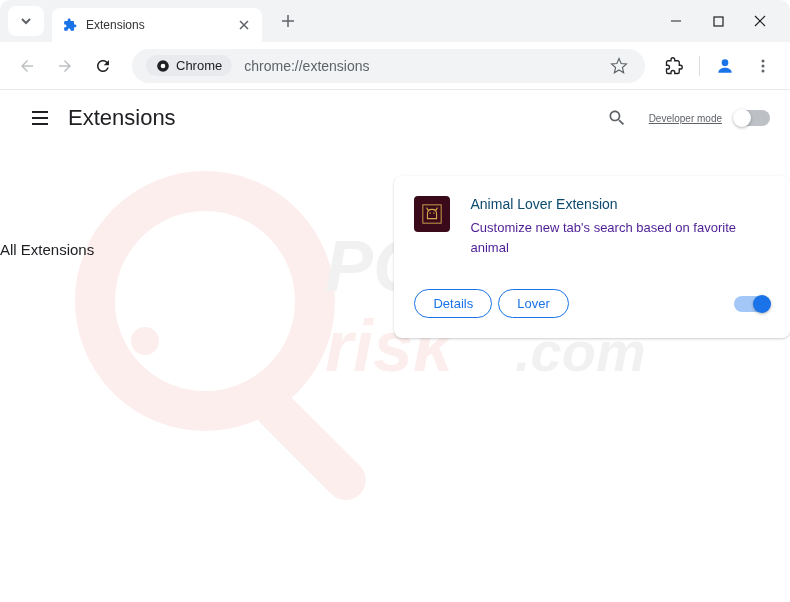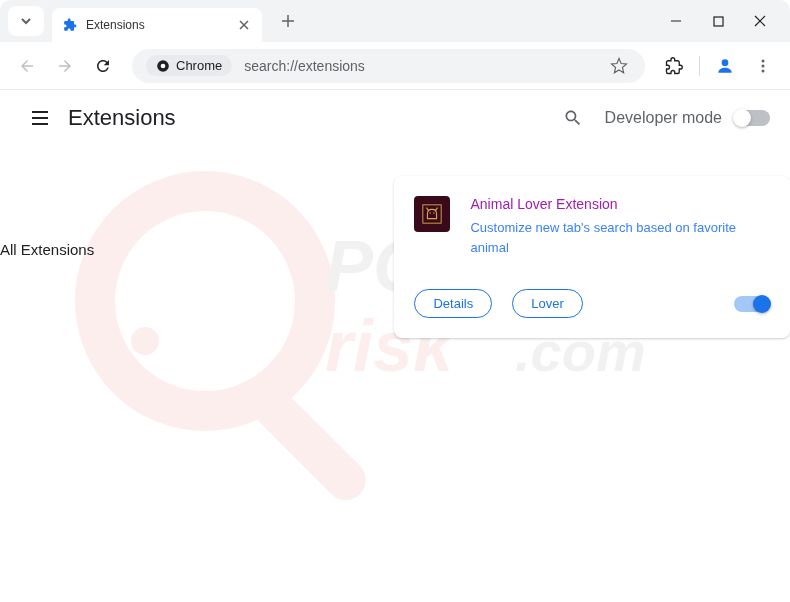--- a/index.html
+++ b/index.html
@@ -30,35 +30,35 @@
     .star-btn { width: 24px; display: flex; justify-content: center; }
     .tool-btn { width: 34px; height: 34px; display: flex; align-items: center; justify-content: center; cursor: pointer; }
     .divider { width: 1px; height: 20px; background: #dadce0; margin: 0 4px; }
     
     
     .page-header { height: 56px; display: flex; align-items: center; padding: 0 20px; position: relative; z-index: 2; }
     .menu-btn { width: 40px; height: 40px; display: flex; align-items: center; justify-content: center; cursor: pointer; }
     .page-title { font-size: 22px; font-weight: 500; color: #202124; margin-left: 8px; }
     .header-right { margin-left: auto; display: flex; align-items: center; gap: 12px; }
     .search-btn { width: 40px; height: 40px; display: flex; align-items: center; justify-content: center; cursor: pointer; }
-    .dev-mode-label { font-size: 16px; color: #5f6368; }
+    .dev-mode-label { font-size: 10px; color: #5f6368; text-decoration: underline; }
     .toggle { width: 36px; height: 16px; background: #bdc1c6; border-radius: 8px; position: relative; cursor: pointer; }
     .toggle::after { content: ''; position: absolute; width: 18px; height: 18px; background: #fff; border-radius: 50%; top: -1px; left: -1px; box-shadow: 0 1px 3px rgba(0,0,0,0.3); }
     
     
     .content { padding: 30px 0 0 0; display: flex; flex-direction: row; align-items: center; position: relative; z-index: 2; }
     .section-title { font-size: 15px; color: #202124; width: 405px; margin-bottom: 16px; font-weight: 500;}
     .ext-card { width: 405px; background: #fff; border-radius: 8px; box-shadow: 0 1px 3px rgba(0,0,0,0.12), 0 1px 2px rgba(0,0,0,0.08); padding: 20px; }
     .ext-top { display: flex; gap: 20px; }
     .ext-icon { width: 36px; height: 36px; background: #3a0a1a; border-radius: 4px; display: flex; align-items: center; justify-content: center; flex-shrink: 0; }
     .ext-icon svg { width: 22px; height: 22px; }
     .ext-info { flex: 1; }
-    .ext-name { font-size: 14px; color: #a21caf; margin-bottom: 6px; }
-    .ext-desc { font-size: 13px; color: #3b82f6; line-height: 1.5; }
-    .ext-actions { display: flex; align-items: center; gap: 20px; margin-top: 32px; }
+    .ext-name { font-size: 14px; color: #0c4a6e; margin-bottom: 6px; }
+    .ext-desc { font-size: 13px; color: #4c1d95; line-height: 1.5; }
+    .ext-actions { display: flex; align-items: center; gap: 6px; margin-top: 32px; }
     .pill-btn { border: 1px solid #1a73e8; color: #1a73e8; background: #fff; border-radius: 16px; padding: 6px 18px; font-size: 13px; cursor: pointer; }
     .toggle-on { width: 36px; height: 16px; background: rgba(26,115,232,0.4); border-radius: 8px; position: relative; cursor: pointer; margin-left: auto; }
     .toggle-on::after { content: ''; position: absolute; width: 18px; height: 18px; background: #1a73e8; border-radius: 50%; top: -1px; right: -1px; box-shadow: 0 1px 3px rgba(0,0,0,0.3); }
   </style>
 </head>
 <body>
 
 <div class="watermark">
   <svg width="700" height="400" viewBox="0 0 700 400">
     <circle cx="160" cy="200" r="110" fill="none" stroke="#d93025" stroke-width="40"></circle>
@@ -131,21 +131,21 @@
       </svg>
     </div>
   <div class="address-bar">
     <div class="chrome-chip">
       <svg width="14" height="14" viewBox="0 0 24 24">
           <circle cx="12" cy="12" r="10" fill="#202124"></circle>
           <circle cx="12" cy="12" r="4" fill="#fff"></circle>
         </svg>
       <span>Chrome</span>
     </div>
-    <span class="address-text">search://extensions</span>
+    <span class="address-text">chrome://extensions</span>
     <div class="star-btn">
         <svg width="18" height="18" viewBox="0 0 24 24">
           <path d="M12 17.27L18.18 21l-1.64-7.03L22 9.24l-7.19-.61L12 2 9.19 8.63 2 9.24l5.46 4.73L5.82 21z" fill="none" stroke="#5f6368" stroke-width="1.5"></path>
         </svg>
       </div>
   </div>
   <div class="tool-btn">
       <svg width="18" height="18" viewBox="0 0 24 24">
         <path fill="none" stroke="#202124" stroke-width="1.8" d="M20.5 11H19V7c0-1.1-.9-2-2-2h-4V3.5C13 2.12 11.88 1 10.5 1S8 2.12 8 3.5V5H4c-1.1 0-2 .9-2 2v4h1.5C4.88 11 6 12.12 6 13.5S4.88 16 3.5 16H2v4c0 1.1.9 2 2 2h4v-1.5c0-1.38 1.12-2.5 2.5-2.5s2.5 1.12 2.5 2.5V22h4c1.1 0 2-.9 2-2v-4h1.5c1.38 0 2.5-1.12 2.5-2.5S21.88 11 20.5 11z"></path>
       </svg>

